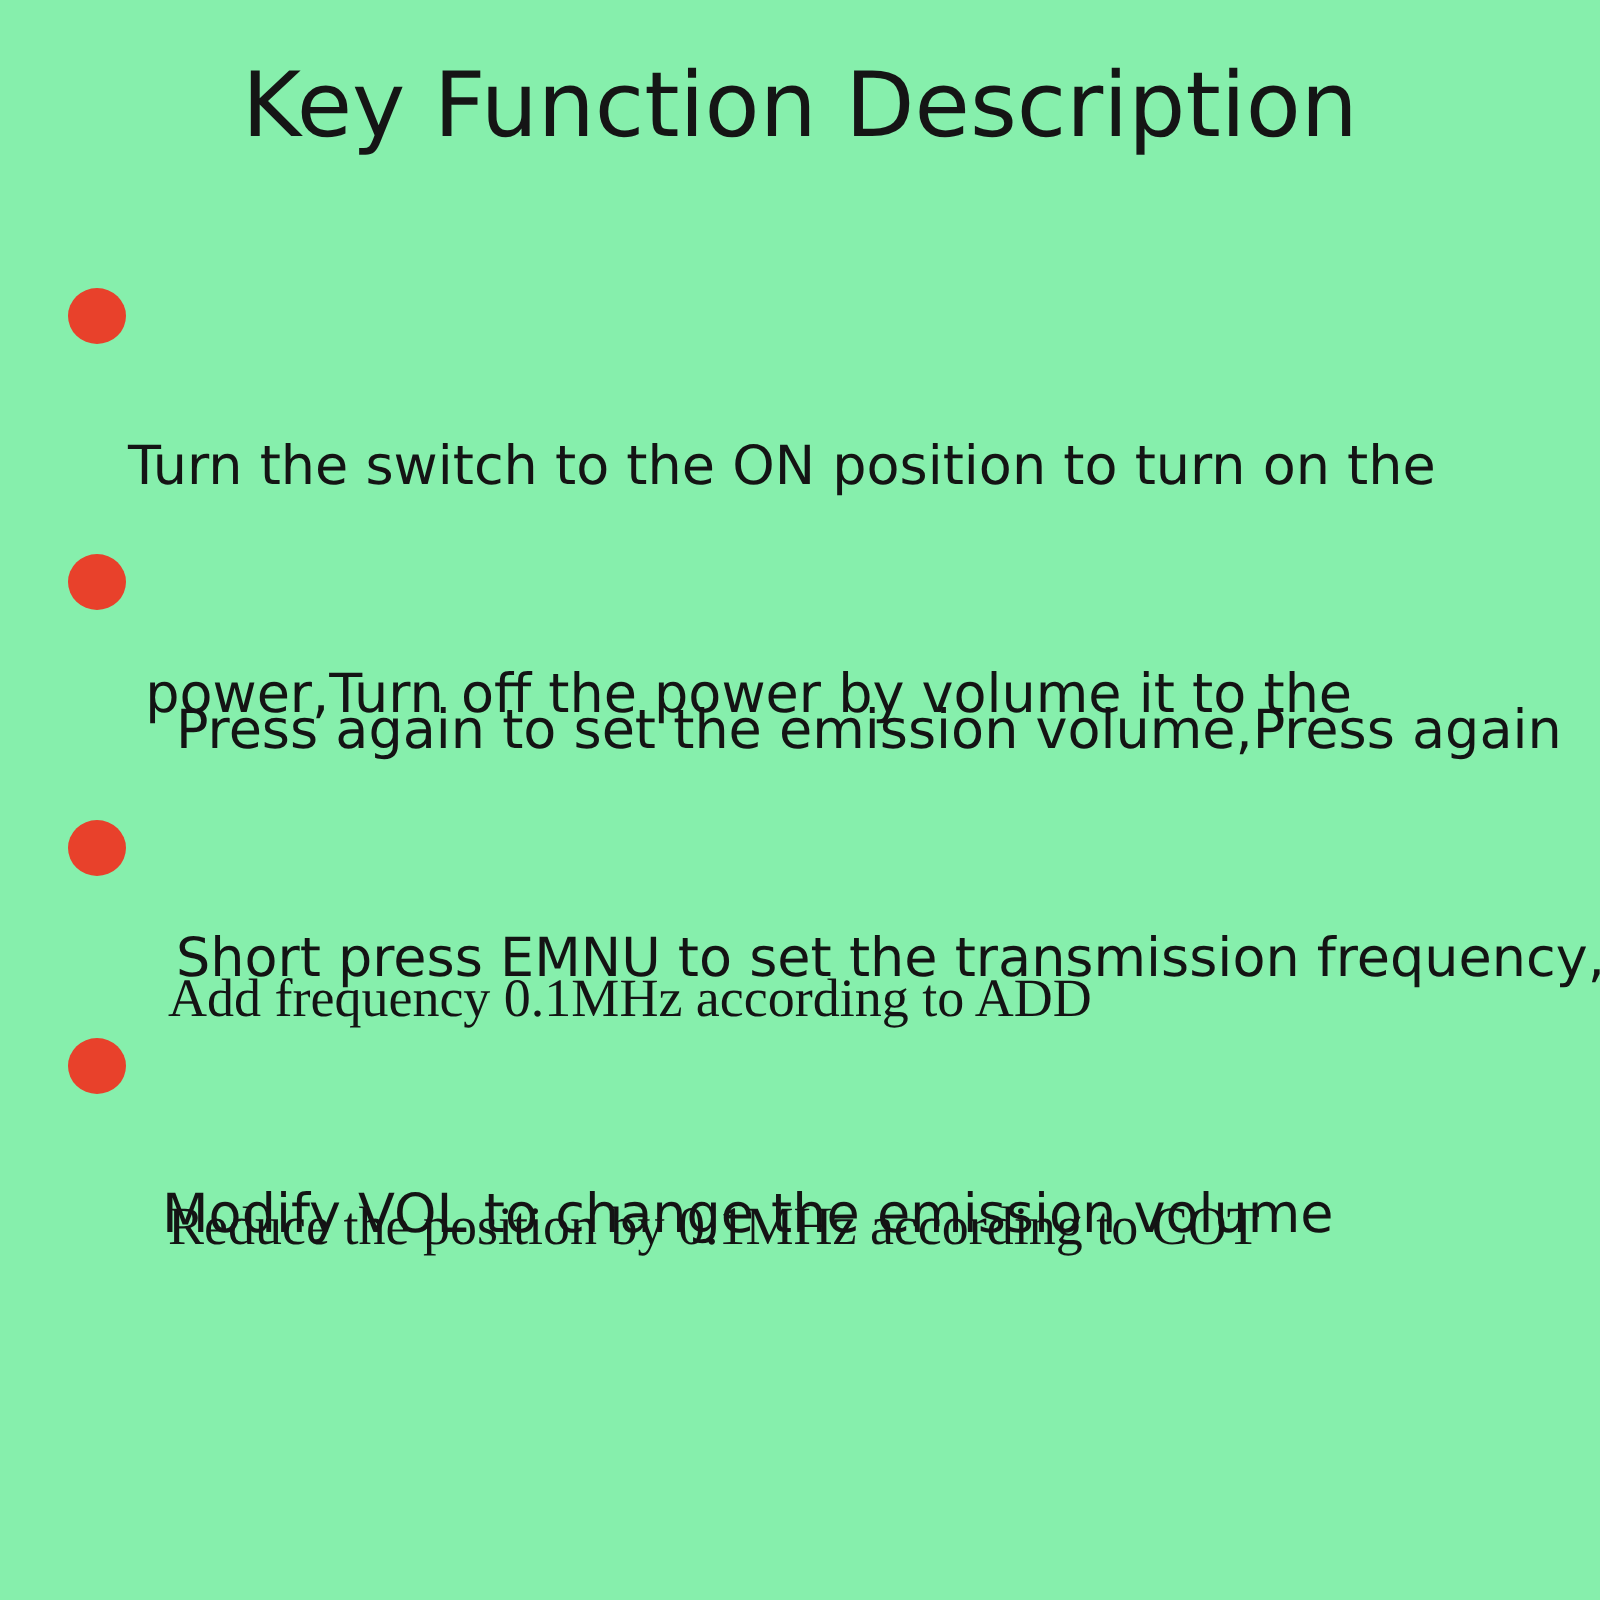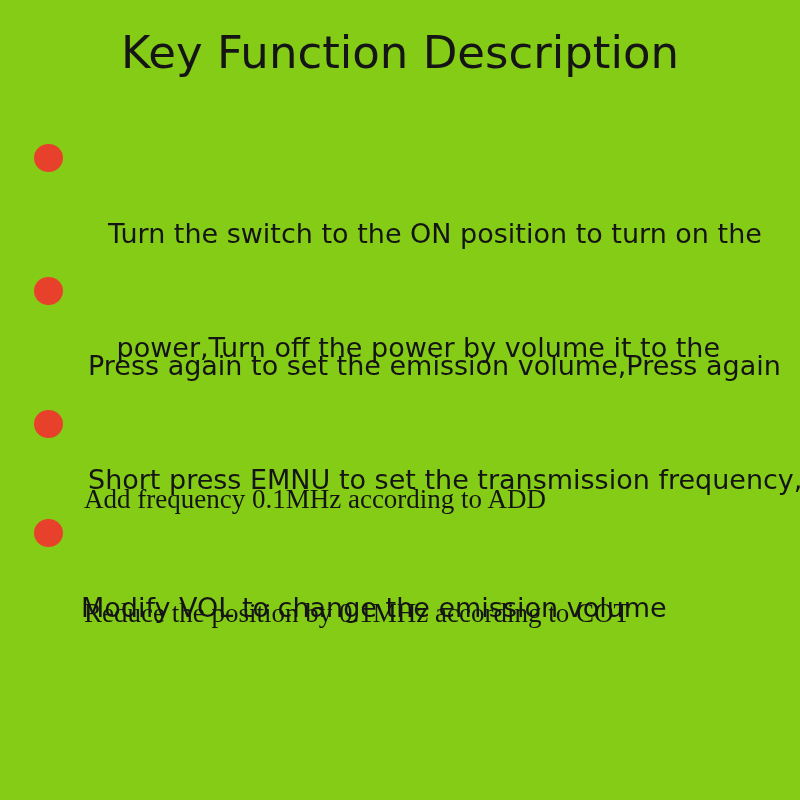--- a/index.html
+++ b/index.html
@@ -12,21 +12,21 @@
     height: 800px;
     background: #ffffff;
     font-family: "DejaVu Sans", "Liberation Sans", sans-serif;
     overflow: hidden;
   }
 
   .page {
     position: relative;
     width: 800px;
     height: 800px;
-    background: #84cc16;
+    background: #86efac;
     box-sizing: border-box;
   }
 
   .page-title {
     position: absolute;
     left: 0;
     top: 26px;
     width: 800px;
     text-align: center;
     font-size: 45px;
@@ -68,21 +68,21 @@
   }
 
   .bullet-line {
     display: block;
     white-space: pre;
   }
 
   
   .block-1 { height: 133px; }
   .block-1 .bullet-dot { top: 12px; }
-  .block-1 .bullet-lines { padding-left: 108px; padding-top: 7px; }
+  .block-1 .bullet-lines { padding-left: 64px; padding-top: 7px; }
 
   
   .block-2 { height: 133px; }
   .block-2 .bullet-dot { top: 12px; }
   .block-2 .bullet-lines { padding-left: 88px; padding-top: 6px; }
 
   
   .block-3 { height: 111px; }
   .block-3 .bullet-dot { top: 12px; }
   .block-3 .bullet-lines { padding-left: 84px; padding-top: 6px; font-family: Liberation Serif, serif; }

